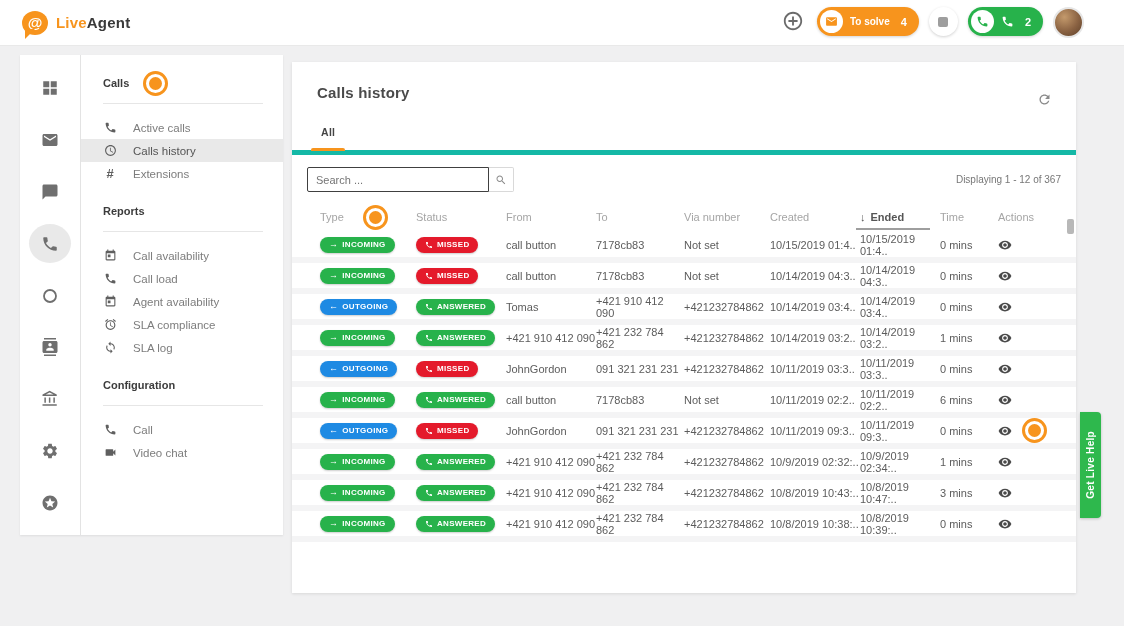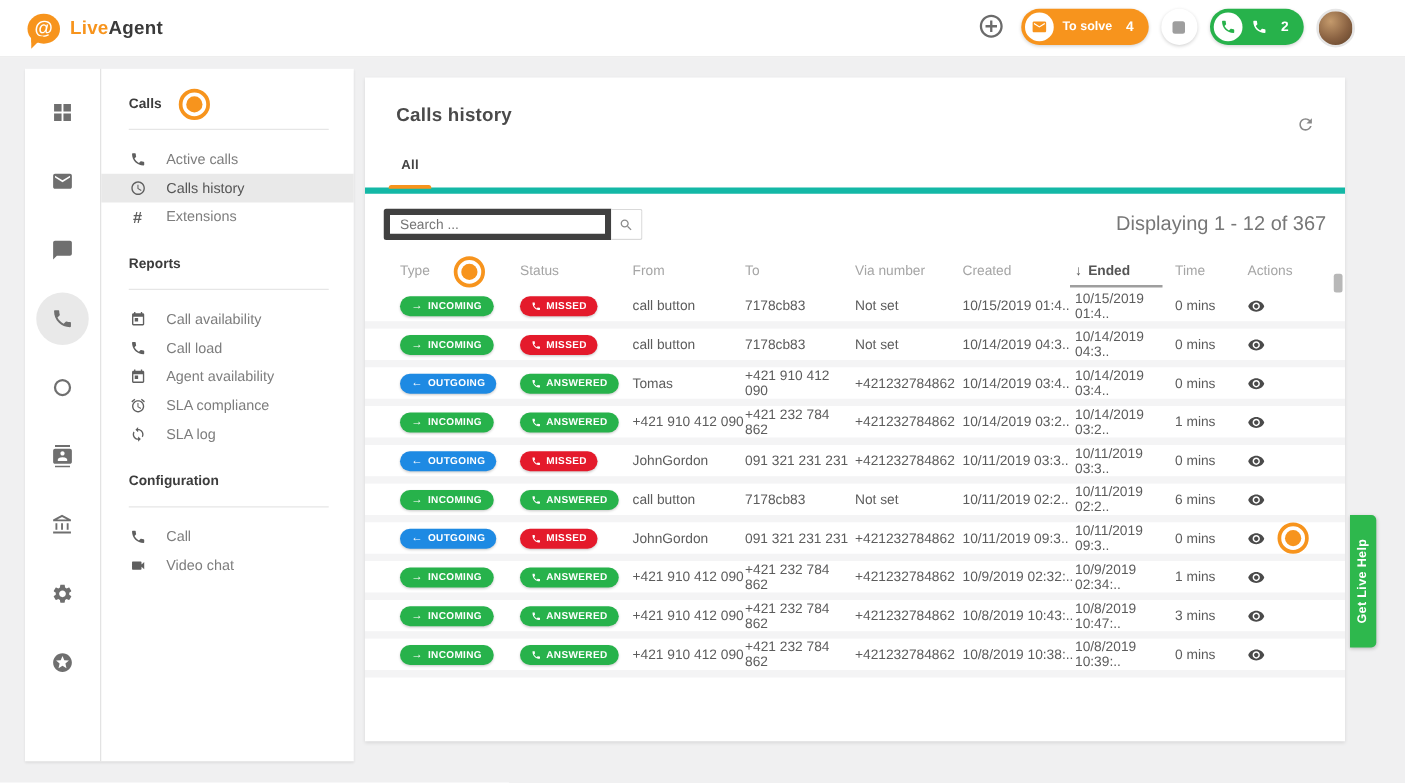--- a/index.html
+++ b/index.html
@@ -49,21 +49,21 @@
     display:flex; align-items:center; justify-content:center; cursor:pointer;
   }
   .round-btn .sq { width:10px; height:10px; background:#9e9e9e; border-radius:2px; }
   .avatar {
     width:31px; height:31px; border-radius:50%;
     background:radial-gradient(circle at 35% 30%, #c49a6c 0%, #8a6242 55%, #5d4029 100%);
     border:2px solid #e6e6e6; cursor:pointer;
   }
   
   .side-wrap {
-    position:absolute; left:20px; top:55px; width:263px; height:554px;
+    position:absolute; left:20px; top:55px; width:263px; height:480px;
     background:#fff; box-shadow:0 1px 2px rgba(0,0,0,.08);
   }
   .rail {
     position:absolute; left:0; top:0; bottom:0; width:60px;
     display:flex; flex-direction:column; align-items:center; padding-top:14px;
   }
   .rail-item {
     width:42px; height:42px; margin-bottom:13px; border-radius:50%;
     display:flex; align-items:center; justify-content:center;
     color:#6f6f6f; cursor:pointer;
@@ -110,30 +110,30 @@
   }
   .tab.active { color:#444; font-weight:bold; }
   .tab.active::after {
     content:""; position:absolute; left:4px; right:4px; bottom:-1px; height:3px;
     background:#f7941d; border-radius:2px 2px 0 0;
   }
   .tab .tab-ic { color:#8a8a8a; display:flex; }
   .filter-bar { display:flex; align-items:center; padding:12px 15px 10px 15px; }
   .search-box { display:flex; }
   .search-input {
-    width:182px; height:25px; border:5px solid #404040; border-radius:2px 0 0 2px;
+    width:182px; height:25px; border:1px solid #404040; border-radius:2px 0 0 2px;
     font-size:11px; padding:0 8px; color:#666; outline:none;
     font-family:"Liberation Sans", sans-serif;
   }
   .search-btn {
     width:25px; height:25px; border:1px solid #d9d9d9; border-left:none;
     background:#fff; border-radius:0 2px 2px 0; color:#8a8a8a;
     display:flex; align-items:center; justify-content:center; cursor:pointer;
   }
-  .displaying { margin-left:auto; font-size:16px; color:#777; }
+  .displaying { margin-left:auto; font-size:10px; color:#777; }
   
   .tbl-head, .tbl-row {
     display:grid;
     grid-template-columns:96px 90px 90px 88px 86px 90px 80px 58px 76px;
     padding:0 28px; align-items:center;
   }
   .tbl-head { height:30px; position:relative; }
   .th { font-size:11px; color:#a5a5a5; display:flex; align-items:center; gap:5px; }
   .th.sorted { color:#555; position:relative; }
   .th.sorted::after {

